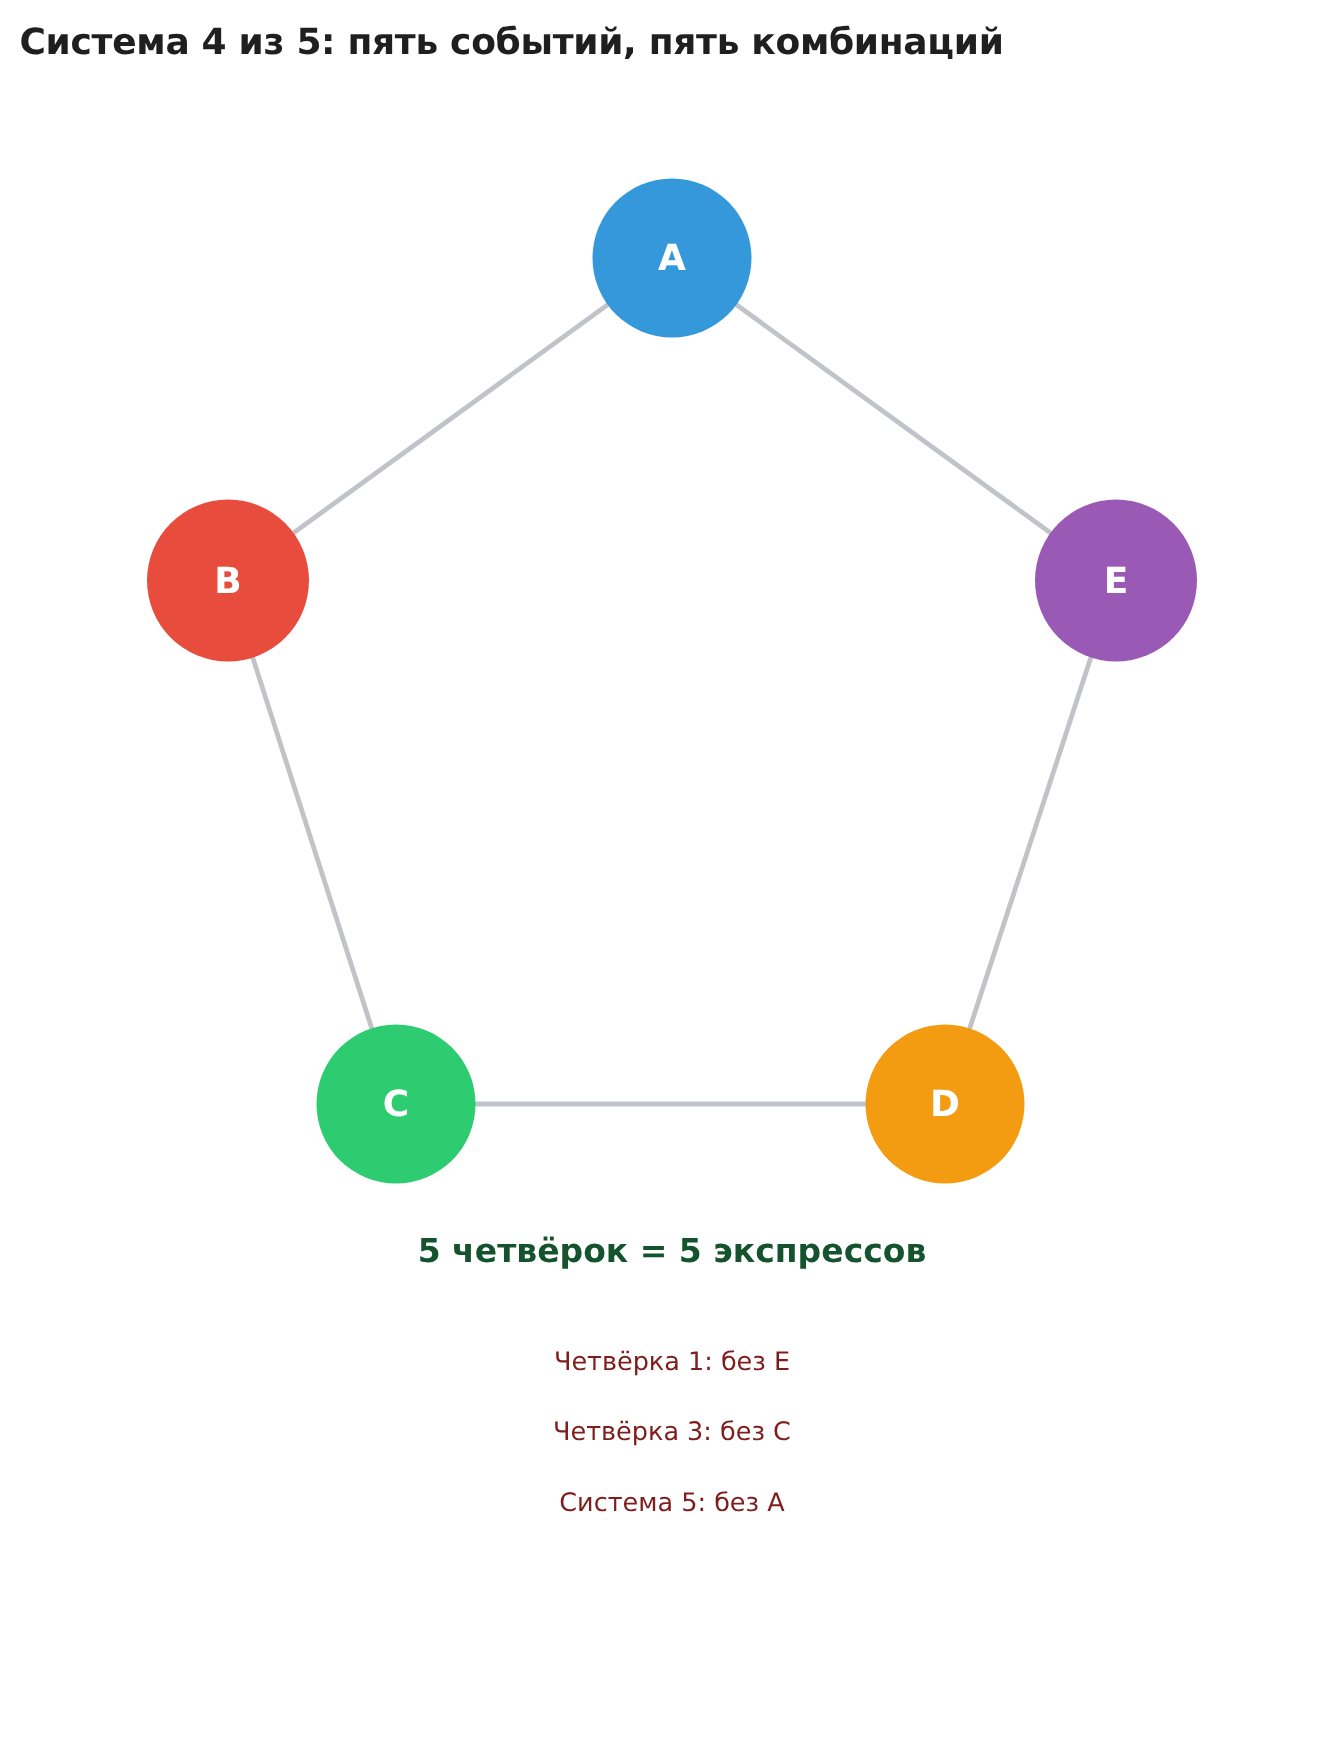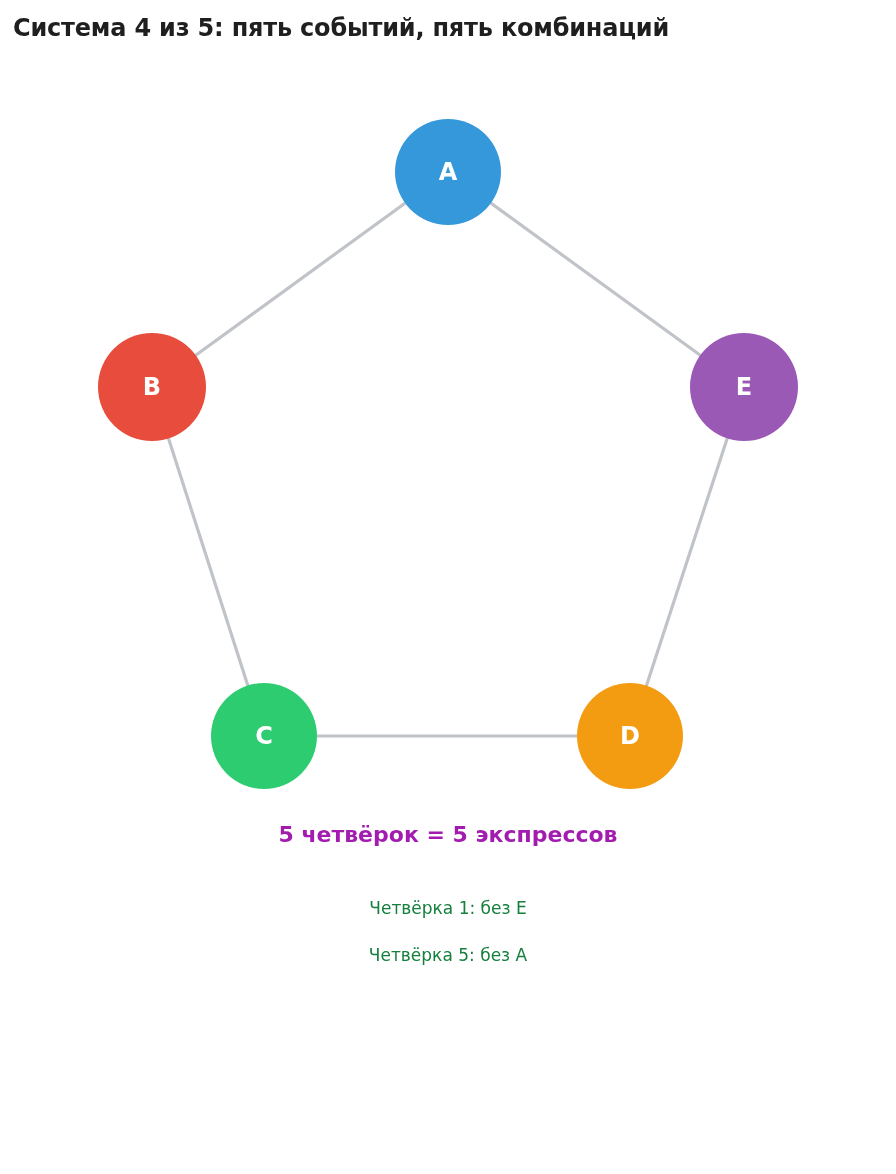--- a/index.html
+++ b/index.html
@@ -51,33 +51,33 @@
     user-select: none;
   }
   #subtitle {
     position: absolute;
     left: 0;
     top: 822px;
     width: 896px;
     text-align: center;
     font-size: 22px;
     font-weight: bold;
-    color: #a21caf;
+    color: #14532d;
   }
   #combo-list {
     position: absolute;
     left: 0;
     top: 885px;
     width: 896px;
   }
   .combo-item {
     width: 100%;
     text-align: center;
     font-size: 17px;
-    color: #15803d;
+    color: #7f1d1d;
     line-height: 46.8px;
     height: 46.8px;
   }
 </style>
 </head>
 <body>
 
 <div id="page-title">Система 4 из 5: пять событий, пять комбинаций</div>
 
 <div id="graph-area">
@@ -106,14 +106,15 @@
       <div class="node-circle" style="left: 690px; top: 273px; width: 108px; height: 108px; background: rgb(155, 89, 182);">
         <span class="node-label">E</span>
       </div>
     </div>
 </div>
 
 <div id="subtitle">5 четвёрок = 5 экспрессов</div>
 
 <div id="combo-list">
     <div class="combo-item">Четвёрка 1: без E</div>
-    <div class="combo-item">Четвёрка 5: без A</div>
+    <div class="combo-item">Четвёрка 3: без C</div>
+    <div class="combo-item">Система 5: без A</div>
   </div>
 
 </body></html>

